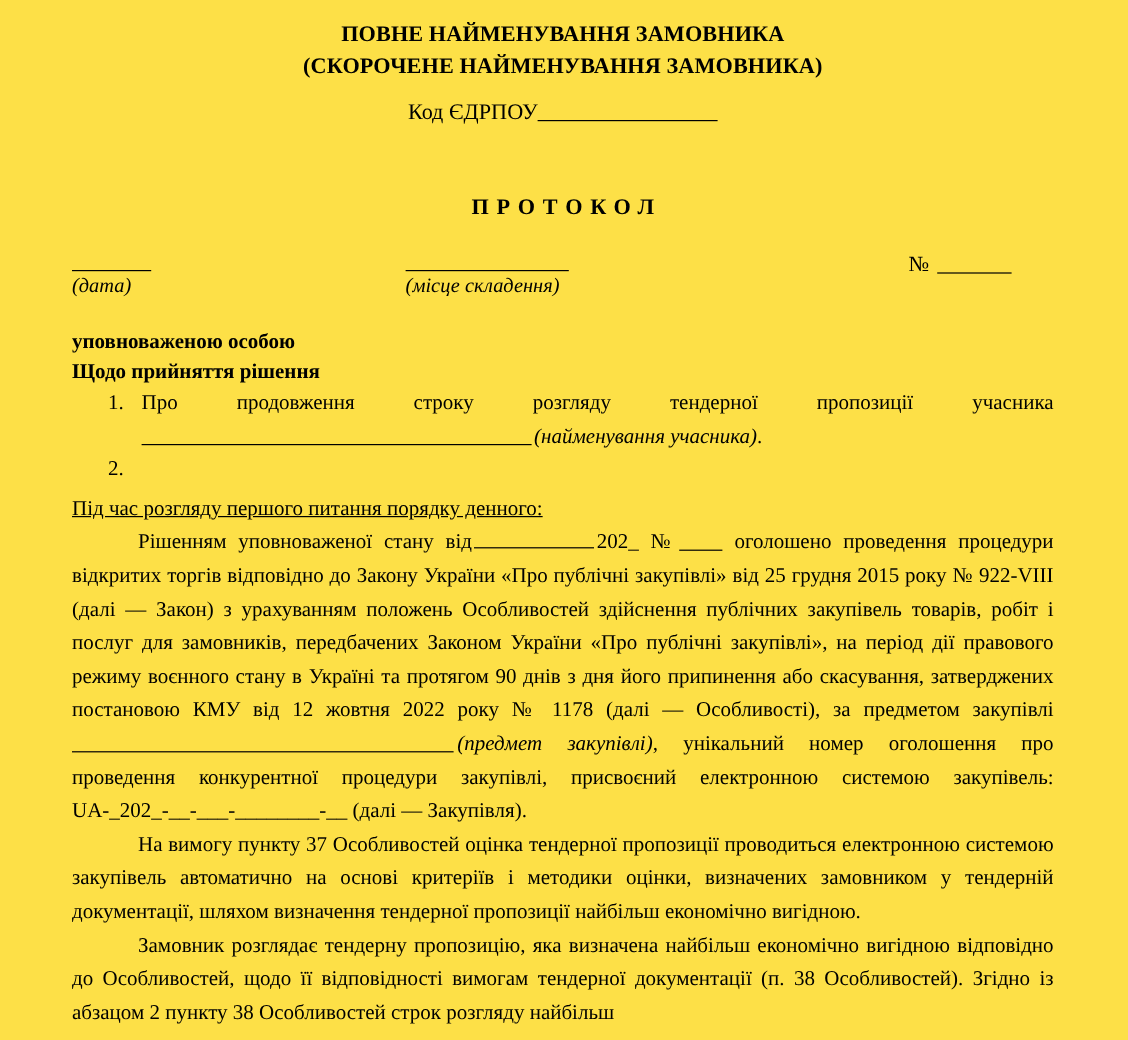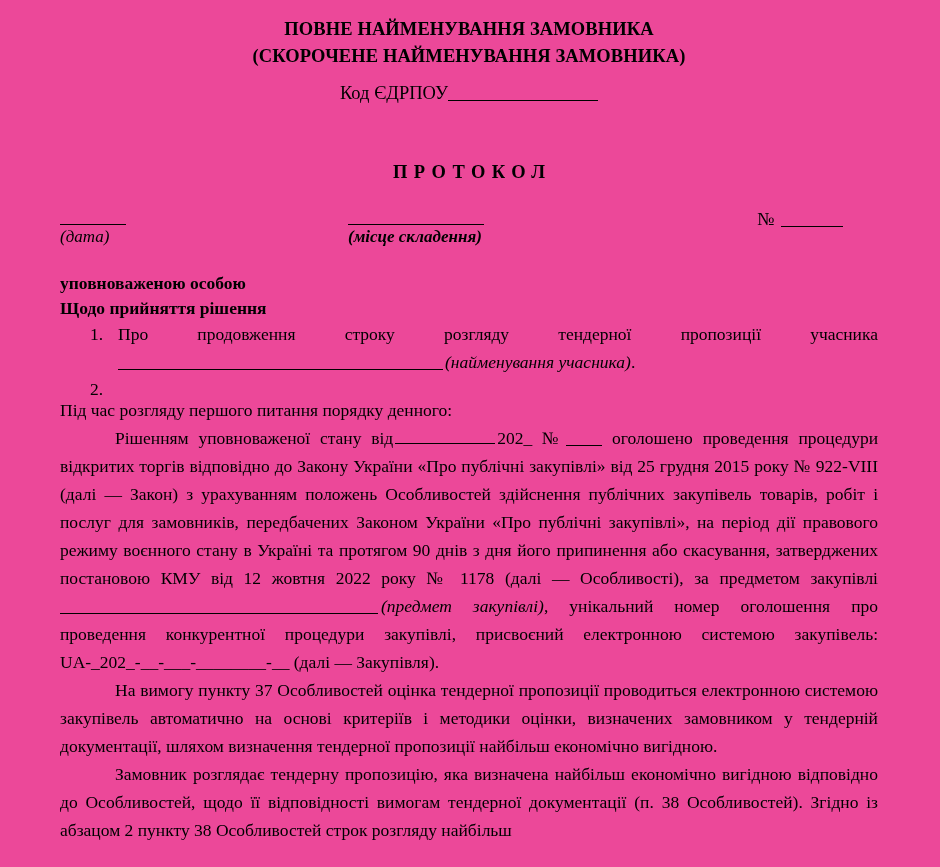--- a/index.html
+++ b/index.html
@@ -10,21 +10,21 @@
   }
   body {
     font-family: "Liberation Serif", "DejaVu Serif", serif;
     color: #000000;
   }
   .page {
     position: relative;
     width: 940px;
     height: 867px;
     overflow: hidden;
-    background: #ec4899;
+    background: #fde047;
     box-sizing: border-box;
   }
   .sheet {
     position: absolute;
     left: 60px;
     top: 0;
     width: 818px; 
   }
 
   
@@ -80,21 +80,21 @@
   }
   .meta-cell .caption {
     display: block;
     font-style: italic;
     font-size: 17px;
     line-height: 22px;
     padding-top: 1px;
     white-space: nowrap;
   }
   .cell-date  { left: 0px;   width: 66px; }
-  .cell-place { left: 288px; width: 136px; font-weight: bold; }
+  .cell-place { left: 278px; width: 136px; }
   .cell-num   { left: 697px; width: 125px; text-align: left; }
   .cell-num .numline { display: block; padding-top: 0px; white-space: nowrap; font-size: 18px; }
   .cell-num .numline .rule-num { width: 62px; margin-left: 7px; }
 
   
   .subject {
     margin-top: 14px;
     font-weight: bold;
     font-size: 17.5px;
     line-height: 25px;
@@ -125,23 +125,24 @@
     left: 30px;
     top: 0;
     width: 24px;
     text-align: left;
   }
   .rule-participant { width: 325px; margin-right: 2px; }
   .ital { font-style: italic; }
 
   
   .body-intro {
-    margin-top: 20px;
+    margin-top: 32px;
     font-size: 17.5px;
     line-height: 28px;
+    text-decoration: underline;
   }
   p.para {
     margin: 0;
     font-size: 17.5px;
     line-height: 28px;
     text-align: justify;
     text-justify: inter-word;
     text-indent: 55px;
     hyphens: none;
   }

